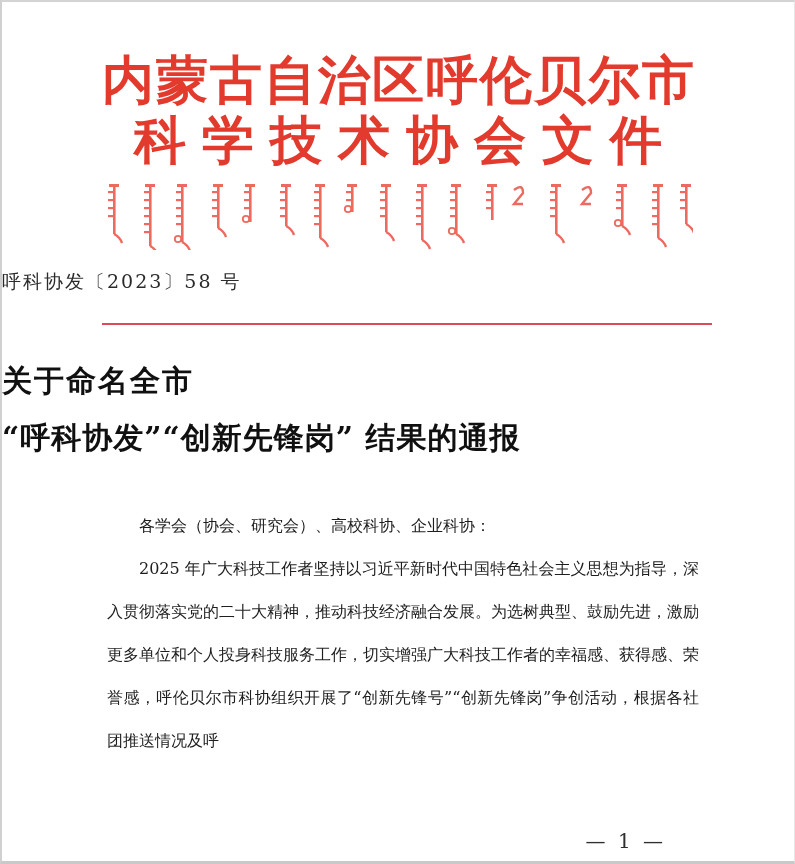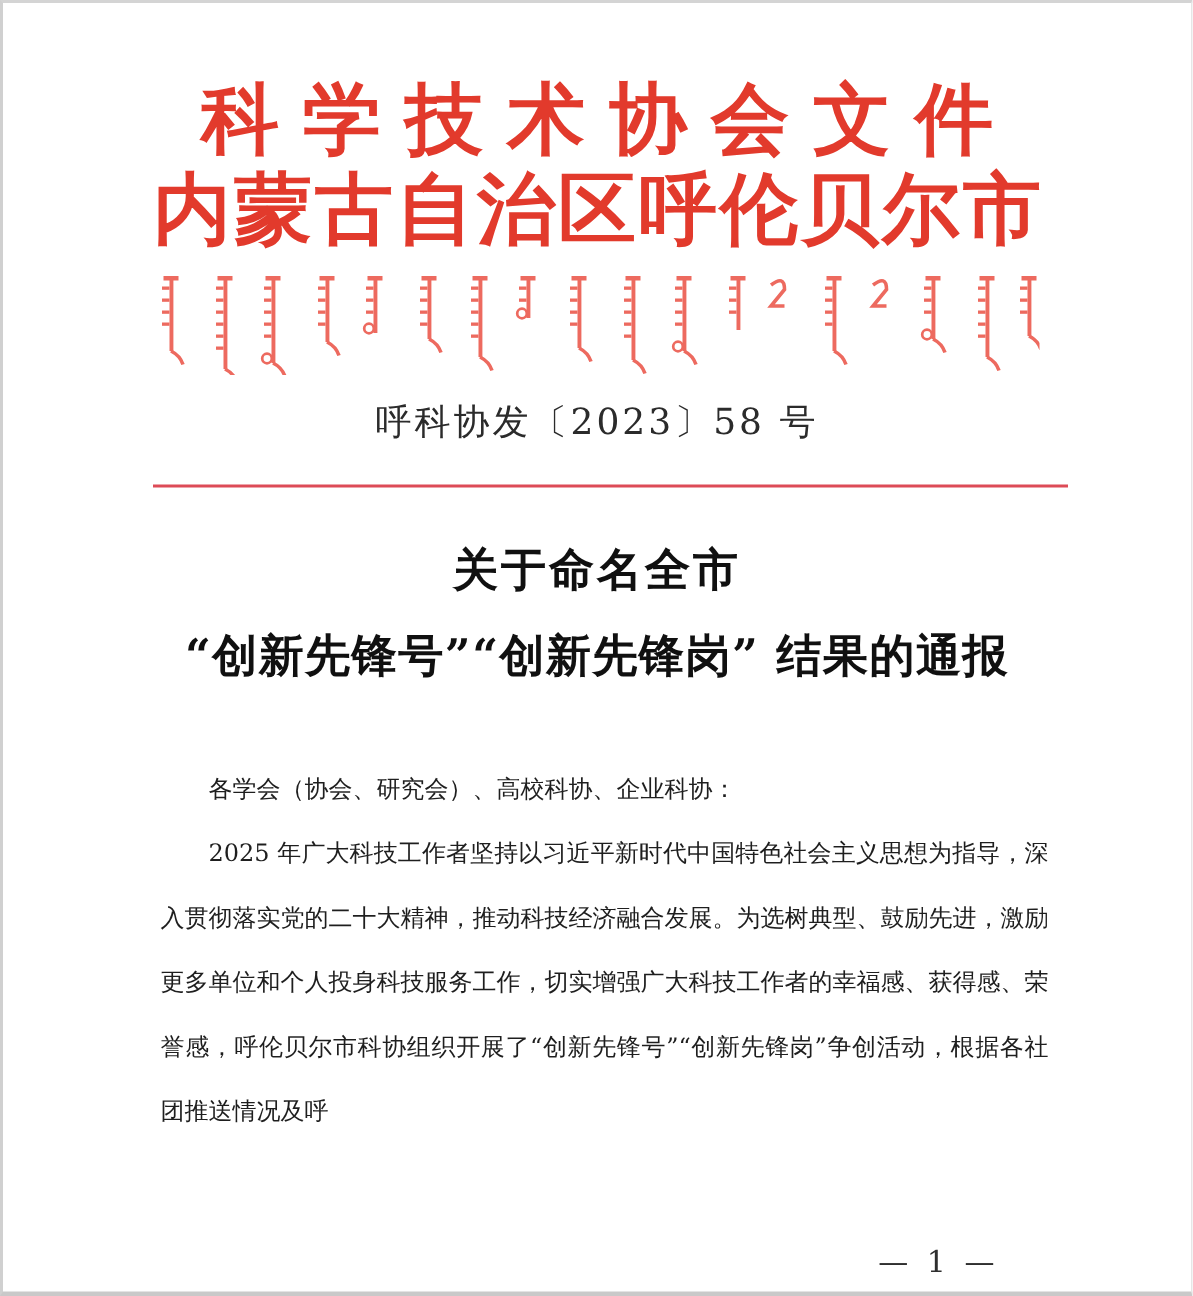--- a/index.html
+++ b/index.html
@@ -31,35 +31,34 @@
 
   .mongolian-band {
     width: 590px;
     height: 68px;
     margin: 12px auto 0 auto;
     display: block;
   }
 
   .doc-number {
     margin-top: 16px;
-    text-align: center;
-    font-size: 24px;
+    font-size: 19px;
     line-height: 30px;
     color: #2b2b2b;
     letter-spacing: 2px;
   }
 
   .divider {
     width: 610px;
     height: 2px;
     background: #dd4b57;
     margin: 27px 0 0 100px;
   }
 
-  .doc-title { text-align: center; color: #101010; font-weight: bold; }
+  .doc-title { text-align: left; color: #101010; font-weight: bold; }
   .doc-title .t1 {
     display: block;
     margin-top: 36px;
     font-size: 30px;
     line-height: 40px;
     letter-spacing: 2px;
   }
   .doc-title .t2 {
     display: block;
     margin-top: 17px;
@@ -86,25 +85,25 @@
     color: #2f2f2f;
     white-space: nowrap;
   }
 </style>
 </head>
 <body>
 
 <div class="page">
 
   <div class="red-header">
+    <div class="org-line org-line1">
+      <span>内蒙古自治区呼伦贝尔市</span>
+    </div>
     <div class="org-line org-line2">
       <span>科学技术协会文件</span>
-    </div>
-    <div class="org-line org-line1">
-      <span>内蒙古自治区呼伦贝尔市</span>
     </div>
   </div>
 
   <svg class="mongolian-band" viewBox="0 0 590 68" xmlns="http://www.w3.org/2000/svg">
       <rect x="6" y="2" width="10" height="3" fill="#ed6a5f"></rect>
       <rect x="10" y="2" width="2.6" height="50" fill="#ed6a5f"></rect>
       <rect x="5" y="9" width="5" height="2.2" fill="#ed6a5f"></rect>
       <rect x="5" y="17" width="5" height="2.2" fill="#ed6a5f"></rect>
       <rect x="5" y="25" width="5" height="2.2" fill="#ed6a5f"></rect>
       <rect x="5" y="33" width="5" height="2.2" fill="#ed6a5f"></rect>
@@ -219,21 +218,21 @@
       <rect x="577" y="25" width="5" height="2.2" fill="#ed6a5f"></rect>
       <path d="M 583 42 q 6 3 8 9" stroke="#ed6a5f" fill="none" stroke-width="2.4"></path>
     </svg>
 
   <div class="doc-number">呼科协发〔2023〕58 号</div>
 
   <div class="divider"></div>
 
   <div class="doc-title">
     <span class="t1">关于命名全市</span>
-    <span class="t2">“创新先锋号”“创新先锋岗” 结果的通报</span>
+    <span class="t2">“呼科协发”“创新先锋岗” 结果的通报</span>
   </div>
 
   <div class="content">
     <p>各学会（协会、研究会）、高校科协、企业科协：</p>
     <p>2025 年广大科技工作者坚持以习近平新时代中国特色社会主义思想为指导，深入贯彻落实党的二十大精神，推动科技经济融合发展。为选树典型、鼓励先进，激励更多单位和个人投身科技服务工作，切实增强广大科技工作者的幸福感、获得感、荣誉感，呼伦贝尔市科协组织开展了“创新先锋号”“创新先锋岗”争创活动，根据各社团推送情况及呼</p>
   </div>
 
   <div class="page-number">— 1 —</div>
 
 </div>

